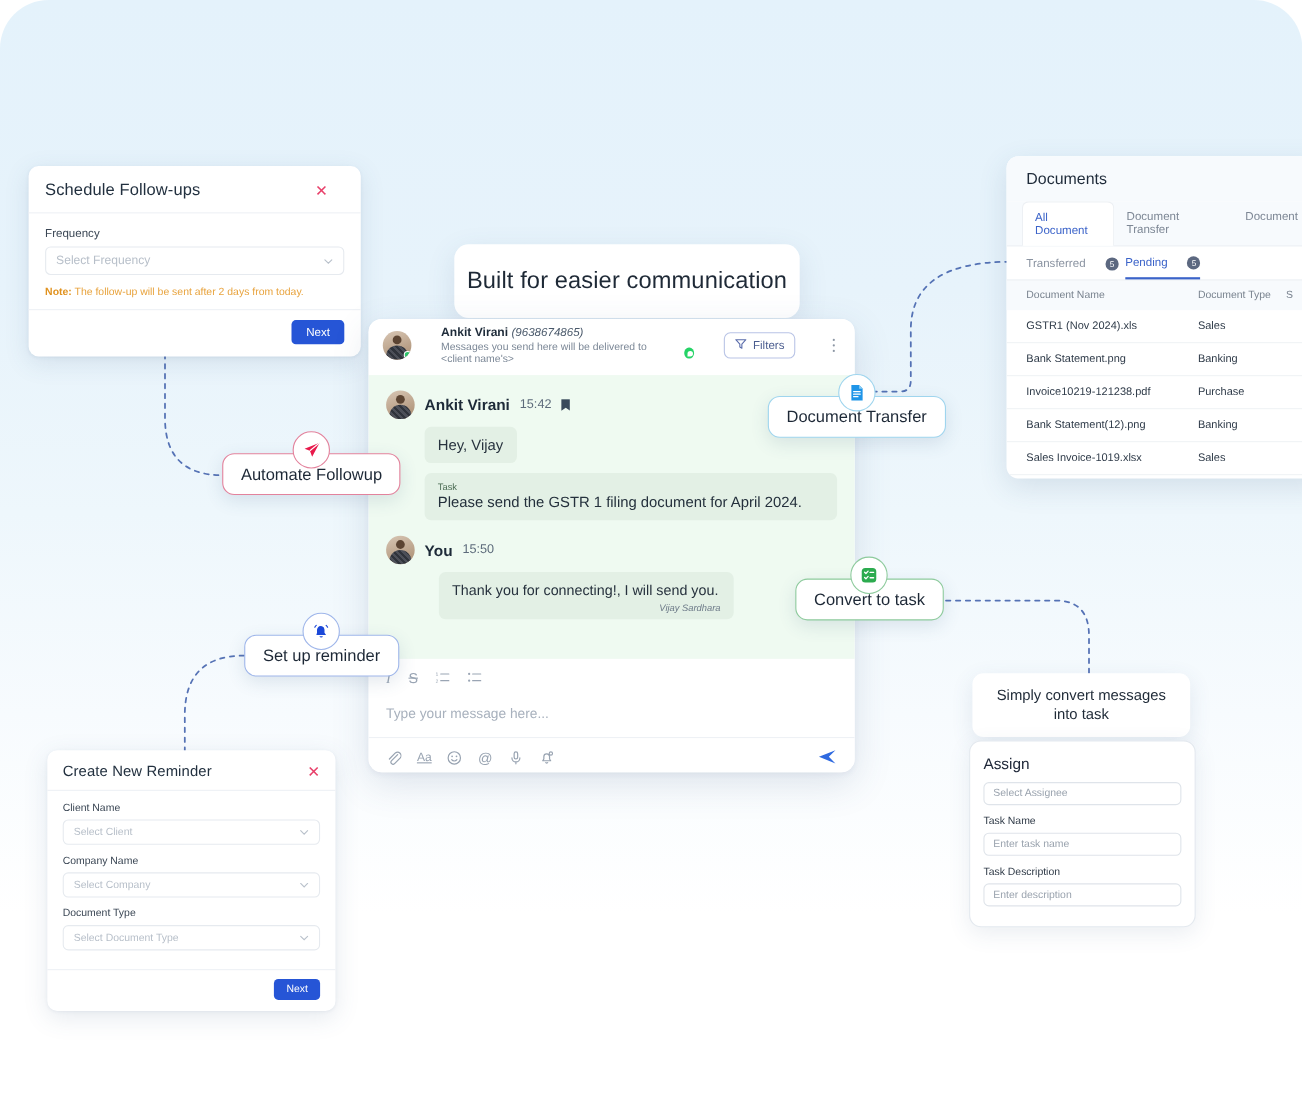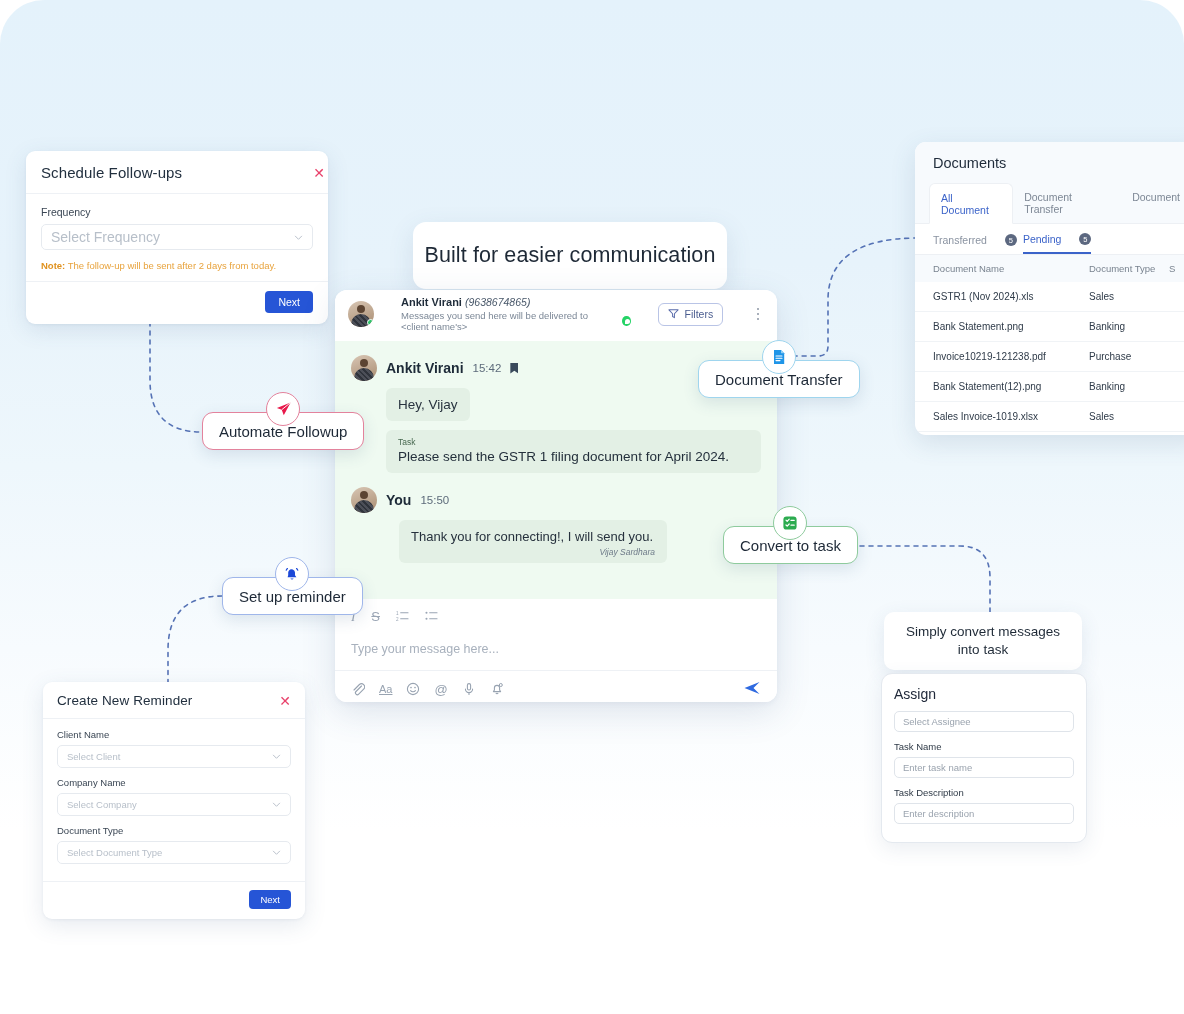--- a/index.html
+++ b/index.html
@@ -34,31 +34,31 @@
   .card {
     background: #ffffff;
     border-radius: 10px;
     box-shadow: 0 6px 22px rgba(60,90,130,.13), 0 1px 3px rgba(60,90,130,.07);
   }
 
   
   #schedule-modal { left: 26px; top: 151px; width: 302px; border-radius: 9px; }
   .modal-head {
     display:flex; align-items:center; justify-content:space-between;
-    padding: 13px 3px 12px 15px;
+    padding: 13px 30px 12px 15px;
     border-bottom: 1px solid #eef1f5;
   }
   .modal-title { font-size: 15px; color: #22303f; font-weight: 400; letter-spacing:.1px; }
   .modal-close { font-size: 14px; color: #e8406a; line-height:1; cursor:pointer; font-weight:400;}
   .modal-body { padding: 12px 15px 10px 15px; }
   .field-label { font-size: 10.5px; color: #3a4654; margin-bottom: 6px; }
   .select-box {
     height: 26px; border: 1px solid #e6eaef; border-radius: 5px;
     display:flex; align-items:center; padding: 0 9px;
-    font-size: 14px; color: #b7bfc9; background:#fff;
+    font-size: 11px; color: #b7bfc9; background:#fff;
     justify-content: space-between;
   }
   .chev { width:9px; height:9px; flex:0 0 auto; }
   .chev svg { display:block; }
   .note { margin-top: 10px; font-size: 9.5px; color: #e8a33d; }
   .note b { color:#e0921f; font-weight:700; }
   .modal-foot {
     border-top: 1px solid #eef1f5;
     padding: 9px 15px 11px 15px;
     display:flex; justify-content:flex-end;

